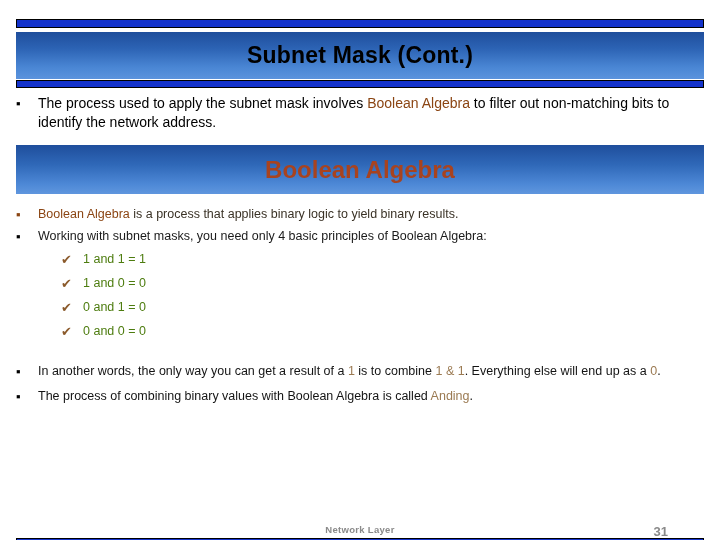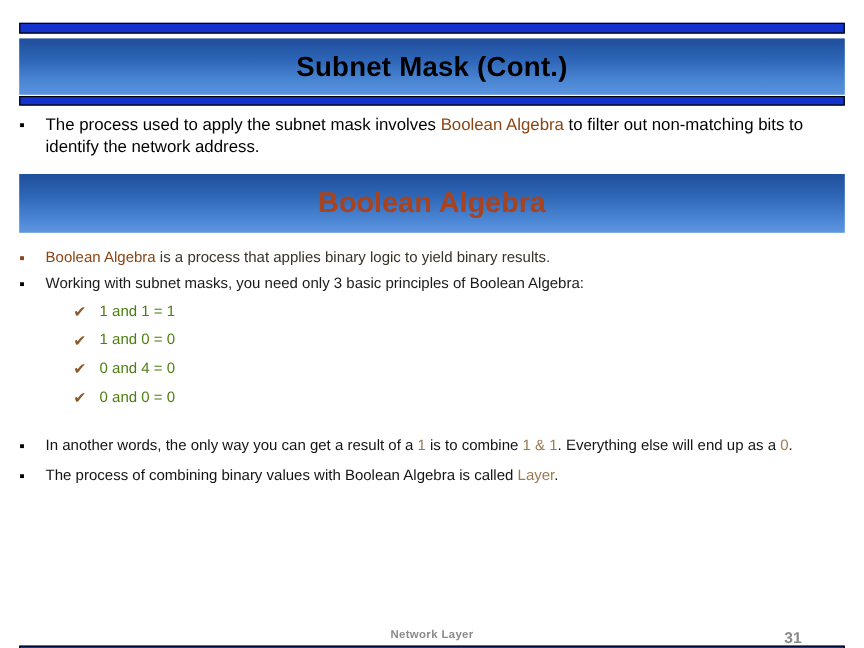--- a/index.html
+++ b/index.html
@@ -247,54 +247,54 @@
 
   <div class="body-block">
 
     <div class="body-row">
       <span class="bullet-sq brown"></span>
       <span class="body-text"><span class="brown-txt">Boolean Algebra</span><span> is a process that applies binary logic to yield binary results.</span></span>
     </div>
 
     <div class="body-row">
       <span class="bullet-sq"></span>
-      <span class="body-text dark">Working with subnet masks, you need only 3 basic principles of Boolean Algebra:</span>
+      <span class="body-text dark">Working with subnet masks, you need only 4 basic principles of Boolean Algebra:</span>
     </div>
 
     <div class="check-block">
       <div class="check-row">
         <span class="check-mark"></span>
         <span class="check-text">1 and 1 = 1</span>
       </div>
       <div class="check-row">
         <span class="check-mark"></span>
         <span class="check-text">1 and 0 = 0</span>
       </div>
       <div class="check-row">
         <span class="check-mark"></span>
-        <span class="check-text">0 and 4 = 0</span>
+        <span class="check-text">0 and 1 = 0</span>
       </div>
       <div class="check-row">
         <span class="check-mark"></span>
         <span class="check-text">0 and 0 = 0</span>
       </div>
     </div>
 
   </div>
 
   <div class="tail-block">
 
     <div class="tail-row">
       <span class="bullet-sq"></span>
       <span class="tail-text"><span>In another words, the only way you can get a result of a </span><span class="tan">1</span><span> is to combine </span><span class="tan">1 &amp; 1</span><span>.  Everything else will end up as a </span><span class="tan">0</span><span>.</span></span>
     </div>
 
     <div class="tail-row">
       <span class="bullet-sq"></span>
-      <span class="tail-text"><span>The process of combining binary values with Boolean Algebra is called </span><span class="tan">Layer</span><span>.</span></span>
+      <span class="tail-text"><span>The process of combining binary values with Boolean Algebra is called </span><span class="tan">Anding</span><span>.</span></span>
     </div>
 
   </div>
 
   <div class="footer">
     <span class="footer-label">Network Layer</span>
     <span class="footer-page">31</span>
   </div>
 
   <div class="bottom-accent"></div>

